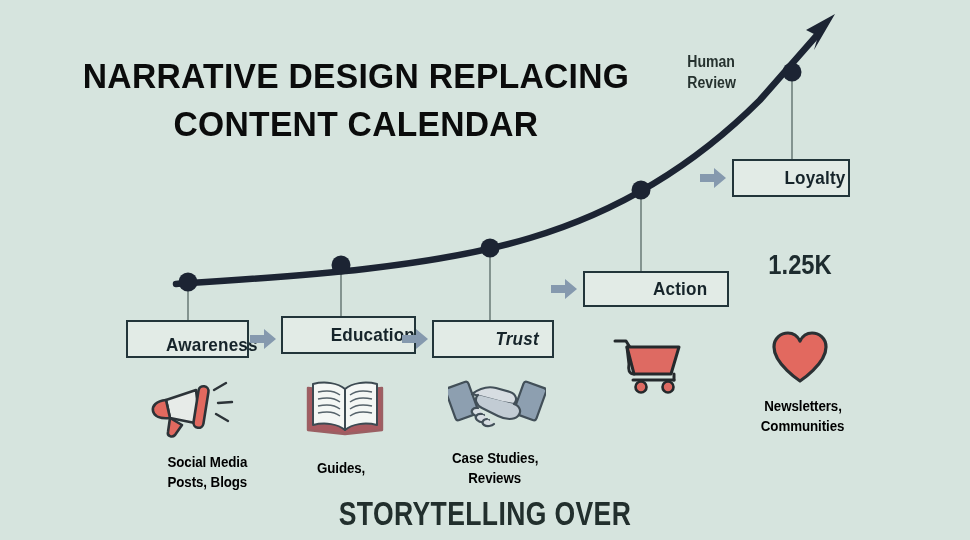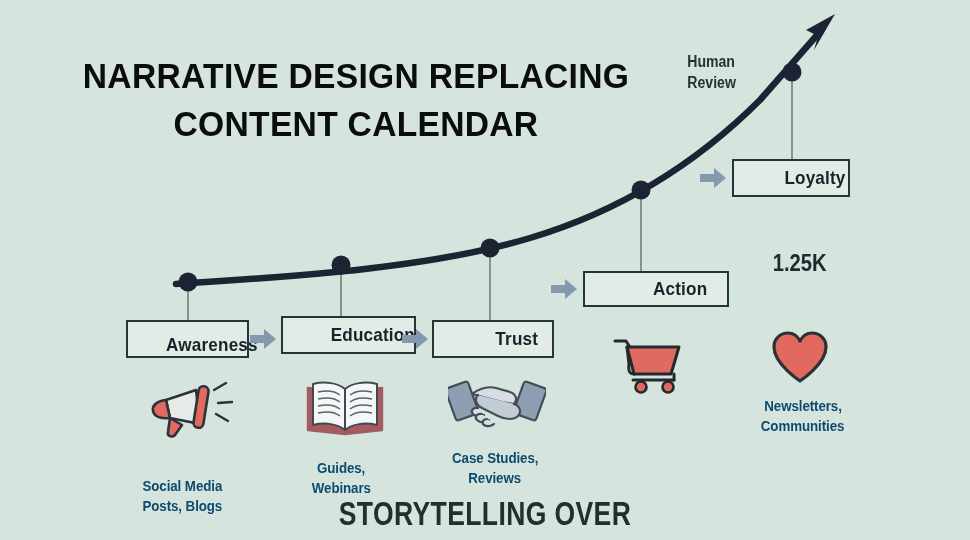--- a/index.html
+++ b/index.html
@@ -44,41 +44,41 @@
   }
   .sbox span{transform:scaleX(0.90);display:inline-block;}
 
   
   .barrow{position:absolute;width:26px;height:22px;}
 
   
   .cap{
     position:absolute;
     text-align:center;
-    color:#0c4a6e;
+    color:#000000;
     font-family:"Liberation Sans", sans-serif;
     font-weight:bold;
     font-size:15.5px;
     line-height:1.30;
     letter-spacing:-0.1px;
   }
   .cap i{font-style:normal;display:inline-block;transform:scaleX(0.86);}
 
   .hr-label{
     position:absolute;left:684px;top:52px;width:88px;
     text-align:left;
     color:#26322f;font-weight:bold;font-size:16px;line-height:1.30;
     font-family:"Liberation Sans", sans-serif;
   }
   .hr-label i{font-style:normal;display:inline-block;transform:scaleX(0.88);}
 
   .metric{
     position:absolute;left:745px;top:250px;width:110px;
     text-align:center;
-    color:#1d2b2e;font-weight:bold;font-size:23px;
+    color:#1d2b2e;font-weight:bold;font-size:27px;
     font-family:"Liberation Sans", sans-serif;
   }
   .metric i{font-style:normal;display:inline-block;transform:scaleX(0.88);}
 
   .banner{
     position:absolute;left:235px;top:494px;width:500px;
     text-align:center;
     color:#222f2d;
     font-family:"Liberation Sans", sans-serif;
     font-weight:bold;
@@ -130,21 +130,21 @@
   <div class="metric">
     <i>1.25K</i>
   </div>
 
   <div class="sbox" style="left:126px;top:320px;width:123px;height:38px;align-items:flex-end;">
     <span>Awareness</span>
   </div>
   <div class="sbox" style="left:281px;top:316px;width:135px;height:38px;">
     <span>Education</span>
   </div>
-  <div class="sbox" style="left:432px;top:320px;width:122px;height:38px;">
+  <div class="sbox" style="left:432px;top:320px;width:122px;height:38px;font-style:italic;">
     <span>Trust</span>
   </div>
   <div class="sbox" style="left:583px;top:271px;width:146px;height:36px;">
     <span>Action</span>
   </div>
   <div class="sbox" style="left:732px;top:159px;width:118px;height:38px;">
     <span>Loyalty</span>
   </div>
 
   <svg class="barrow" style="left:250px;top:328px;" viewBox="0 0 26 22">
@@ -218,27 +218,26 @@
     <g stroke="#24292c" stroke-width="2.6" fill="#de6a62">
       <circle cx="28" cy="53" r="5.5"></circle>
       <circle cx="55" cy="53" r="5.5"></circle>
     </g>
   </svg>
 
   <svg class="icon" style="left:771px;top:330px;width:58px;height:54px;" viewBox="0 0 58 54">
     <path d="M29 51 C29 51, 3 34, 3 17 C3 8, 10 3, 17 3 C23 3, 27 7, 29 11 C31 7, 35 3, 41 3 C48 3, 55 8, 55 17 C55 34, 29 51, 29 51 Z" fill="#e2695f" stroke="#2b3134" stroke-width="3.2" stroke-linejoin="round"></path>
   </svg>
 
-  <div class="cap" style="left:107px;top:452px;width:150px;margin-top:24px;">
+  <div class="cap" style="left:132px;top:452px;width:150px;">
     <div><i>Social Media</i></div>
     <div><i>Posts, Blogs</i></div>
   </div>
   <div class="cap" style="left:276px;top:458px;width:130px;">
     <div><i>Guides,</i></div>
-    <div><i>Webinars</i></div>
   </div>
   <div class="cap" style="left:424px;top:448px;width:142px;">
     <div><i>Case Studies,</i></div>
     <div><i>Reviews</i></div>
   </div>
   <div class="cap" style="left:730px;top:396px;width:146px;">
     <div><i>Newsletters,</i></div>
     <div><i>Communities</i></div>
   </div>
 

